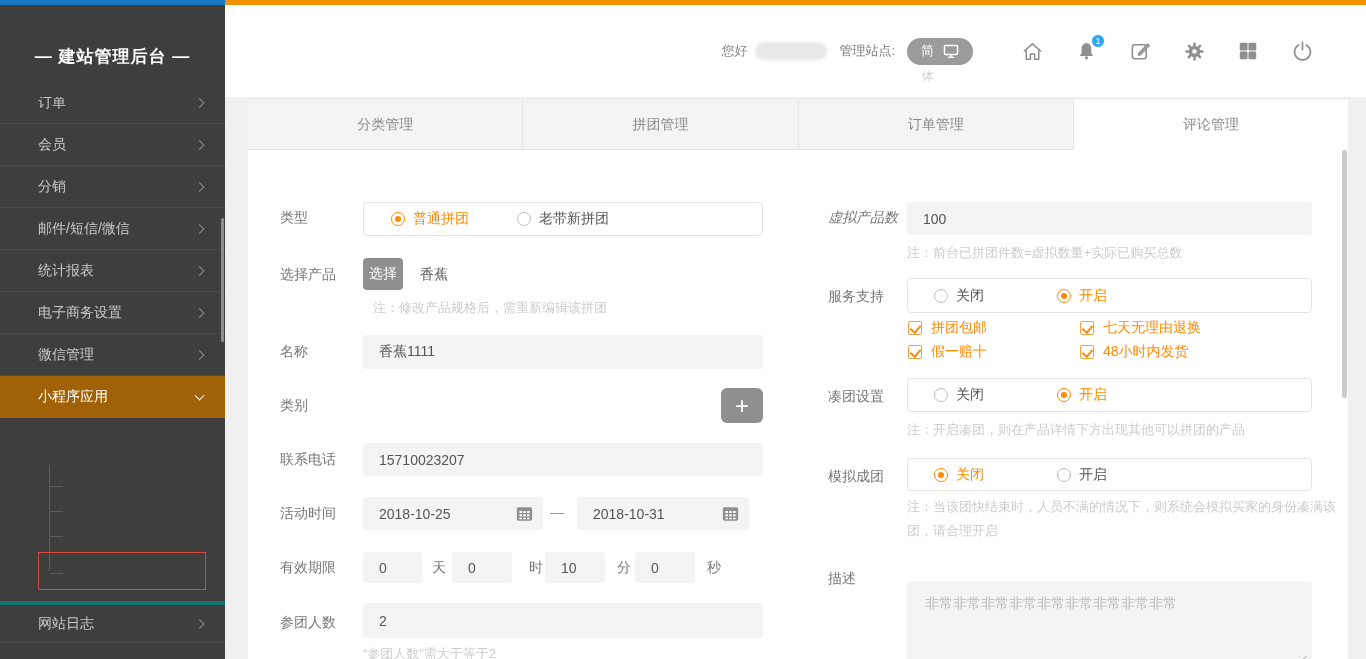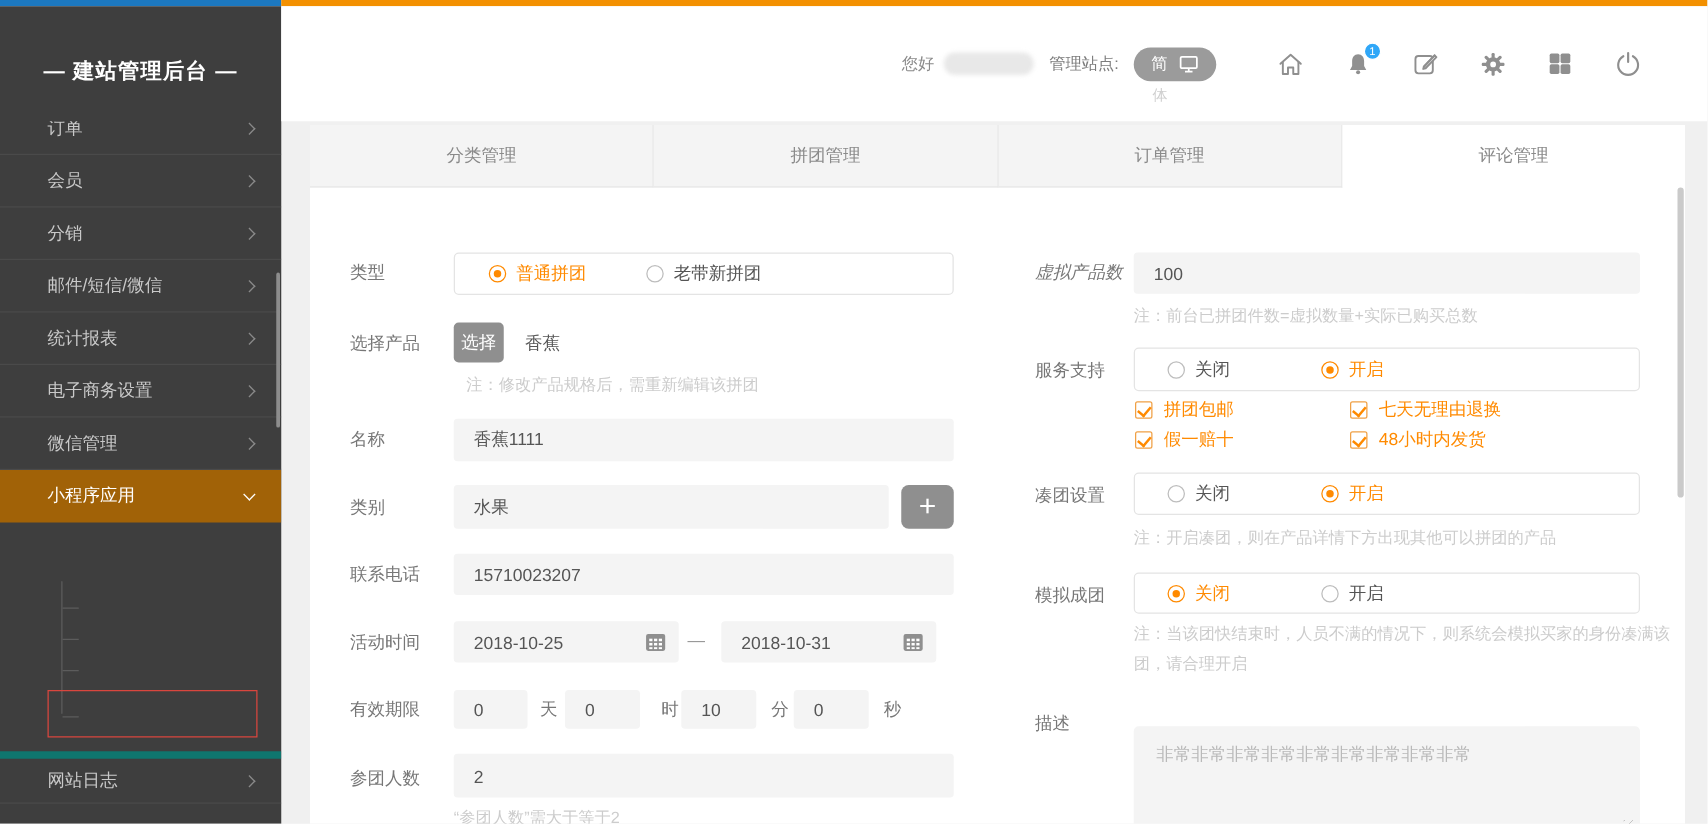--- a/index.html
+++ b/index.html
@@ -18,21 +18,21 @@
   .mrow { height:42px; display:flex; align-items:center; padding:0 20px 0 38px;
           border-bottom:1px solid #4a4a4a; color:#c9c9c9; font-size:14px; position:relative; cursor:pointer; }
   .mrow.first { margin-top:-15px; }
   .chev { position:absolute; right:22px; top:50%; width:7px; height:7px; border-top:1px solid #8a8a8a;
           border-right:1px solid #8a8a8a; transform:translateY(-50%) rotate(45deg); }
   .mrow.active { background:#a16207; color:#fff; border-bottom:none; }
   .mrow.active .chev { border-color:#fff; transform:translateY(-70%) rotate(135deg); }
   .submenu { position:relative; height:140px; }
   .tree-v { position:absolute; left:49px; top:368px; height:106px; width:1px; background:#5c5c5c; }
   .tree-h { position:absolute; left:50px; width:13px; height:1px; background:#5c5c5c; }
-  .mrow.bottom { border-top:6px solid #0f766e; }
+  .mrow.bottom { border-top:4px solid #0f766e; }
   .annot-box { position:absolute; left:38px; top:455px; width:168px; height:38px;
                border:1px solid #d9463e; }
   .side-scroll { position:absolute; left:221px; top:213px; width:3px; height:124px; background:#8d8d8d; border-radius:2px; }
 
   
   .header { position:absolute; left:225px; top:5px; right:0; height:92px; background:#fff;
             display:flex; align-items:center; justify-content:flex-end; padding-right:52px; }
   .greet { color:#8a8a8a; font-size:13px; }
   .name-blob { width:72px; height:18px; background:#e8e8e8; border-radius:9px; margin:0 12px 0 8px; filter:blur(1.5px); }
   .site-label { color:#7c7c7c; font-size:13px; margin-right:12px; }
@@ -235,21 +235,20 @@
 
   <div class="flabel" style="left:32px; top:166px;">选择产品</div>
   <div class="btn-gray" style="left:115px; top:158px; width:40px; height:32px; font-size:14px;">选择</div>
   <div class="flabel" style="left:172px; top:166px; color:#555;">香蕉</div>
   <div class="note" style="left:125px; top:199px;">注：修改产品规格后，需重新编辑该拼团</div>
 
   <div class="flabel" style="left:32px; top:243px;">名称</div>
   <div class="input" style="left:115px; top:235px; width:400px; height:34px;">香蕉1111</div>
 
   <div class="flabel" style="left:32px; top:297px;">类别</div>
-  <div class="input" style="left:115px; top:288px; width:348px; height:35px;">水果</div>
   <div class="btn-gray" style="left:473px; top:288px; width:42px; height:35px; font-size:24px; font-weight:300; border-radius:6px;">+</div>
 
   <div class="flabel" style="left:32px; top:351px;">联系电话</div>
   <div class="input" style="left:115px; top:343px; width:400px; height:33px;">15710023207</div>
 
   <div class="flabel" style="left:32px; top:405px;">活动时间</div>
   <div class="input" style="left:115px; top:397px; width:180px; height:33px;">
     <span>2018-10-25</span>
     <svg style="position:absolute; right:10px; top:8px;" width="17" height="17" viewBox="0 0 20 20">
       <rect x="1" y="2.5" width="18" height="16" rx="2" fill="#8f8f8f"></rect>

